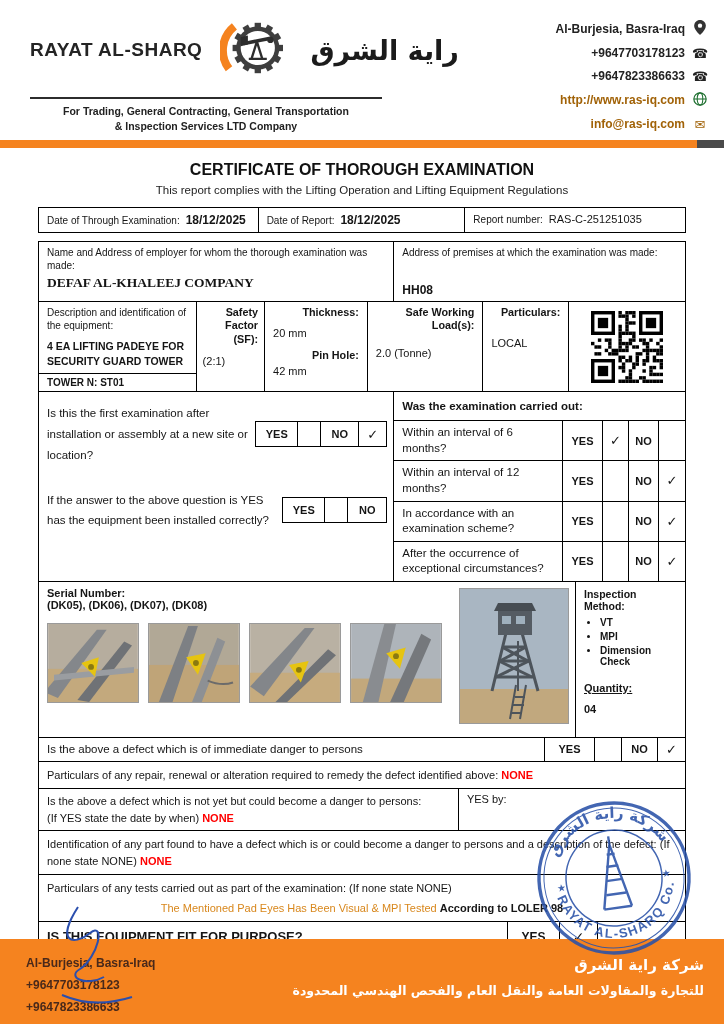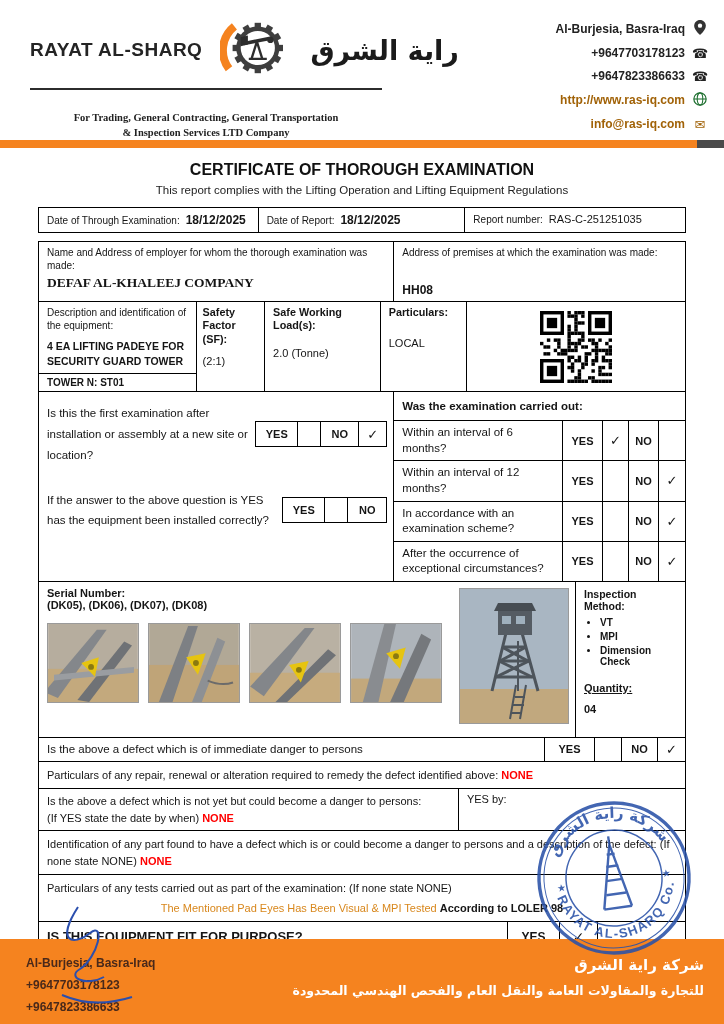--- a/index.html
+++ b/index.html
@@ -8,22 +8,22 @@
     position: relative; width: 724px; height: 1024px; background: #fff;
     font-family: "Liberation Sans", sans-serif; color: #151515; overflow: hidden;
     margin: 0 auto;
   }
   
   .hdr { display:flex; justify-content:space-between; padding:12px 16px 0 30px; height:140px; }
   .logo-col { width:352px; }
   .logo-row { display:flex; align-items:center; gap:18px; }
   .brand-en { font-size:19px; font-weight:bold; letter-spacing:.5px; color:#242424; white-space:nowrap; }
   .brand-ar { font-size:27px; font-weight:bold; color:#1b1b1b; font-family:"DejaVu Sans", sans-serif; white-space:nowrap; }
-  .tagline { border-top:2px solid #2c2c2c; padding-top:21px;
-             font-size:10.5px; font-weight:bold; text-align:center; line-height:1.4; color:#222;font-family:Liberation Serif, serif; }
+  .tagline { margin-top:9px; border-top:2px solid #2c2c2c; padding-top:5px;
+             font-size:10.5px; font-weight:bold; text-align:center; line-height:1.4; color:#222; }
   .contact { display:flex; flex-direction:column; align-items:flex-end; gap:9px; padding-top:8px;
              font-size:12px; font-weight:bold; color:#222; }
   .c-row { display:flex; align-items:center; gap:7px; }
   .c-ico { width:16px; text-align:center; font-family:"DejaVu Sans",sans-serif; font-size:13px; line-height:1; }
   .c-green { color:#a16207; }
   
   .divider { display:flex; height:8px; }
   .div-orange { flex:1; }
   .div-dark { width:27px; background:#4a4a4a; }
   
@@ -56,21 +56,21 @@
   .eq > div:last-child { border-right:none; }
   .eq-desc { width:24.4%; display:flex; flex-direction:column; }
   .eq-desc-in { padding:4px 8px; flex:1; }
   .eq-val { font-weight:bold; font-size:10.5px; margin-top:7px; line-height:1.45; }
   .eq-tower { border-top:1px solid #000; padding:3px 8px; font-size:10px; font-weight:bold; }
   .eq-sf  { width:10.6%; padding:4px 6px; }
   .eq-th  { width:15.9%; padding:4px 8px; }
   .eq-swl { width:17.9%; padding:4px 8px; }
   .eq-man { width:13.3%; padding:4px 8px; }
   .eq-qr  { flex:1; display:flex; align-items:center; justify-content:center; padding:4px; }
-  .cell-h { font-weight:bold; font-size:10.8px; line-height:1.25; }
+  .cell-h { font-weight:bold; font-size:10.8px; line-height:1.25;text-align:right; }
   .cell-v { font-size:11px; margin-top:9px; }
   .cell-v2 { font-size:11px; margin-top:2px; }
   
   .qsec { display:flex; align-items:stretch; }
   .q-left { width:55%; border-right:1px solid #000; padding:4px 6px 4px 8px; }
   .q-right { flex:1; display:flex; flex-direction:column; }
   .q-block { display:flex; align-items:center; gap:5px; min-height:76px; }
   .q-text { flex:1; font-size:11.5px; line-height:1.8; }
   .yn { display:flex; border:1px solid #000; height:26px; }
   .yn > div { border-right:1px solid #000; display:flex; align-items:center; justify-content:center;
@@ -261,20 +261,26 @@
       <div class="eq-desc">
         <div class="eq-desc-in">
           <div class="lbl">Description and identification of the equipment:</div>
           <div class="eq-val">4 EA LIFTING PADEYE FOR SECURITY GUARD TOWER</div>
         </div>
         <div class="eq-tower">TOWER N: ST01</div>
       </div>
       <div class="eq-sf">
         <div class="cell-h">Safety Factor (SF):</div>
         <div class="cell-v">(2:1)</div>
+      </div>
+      <div class="eq-th">
+        <div class="cell-h">Thickness:</div>
+        <div class="cell-v2" style="margin-top:8px">20 mm</div>
+        <div class="cell-h" style="margin-top:10px">Pin Hole:</div>
+        <div class="cell-v2">42 mm</div>
       </div>
       <div class="eq-swl">
         <div class="cell-h">Safe Working Load(s):</div>
         <div class="cell-v" style="margin-top:14px">2.0 (Tonne)</div>
       </div>
       <div class="eq-man">
         <div class="cell-h">Particulars:</div>
         <div class="cell-v" style="margin-top:18px">LOCAL</div>
       </div>
       <div class="eq-qr">

